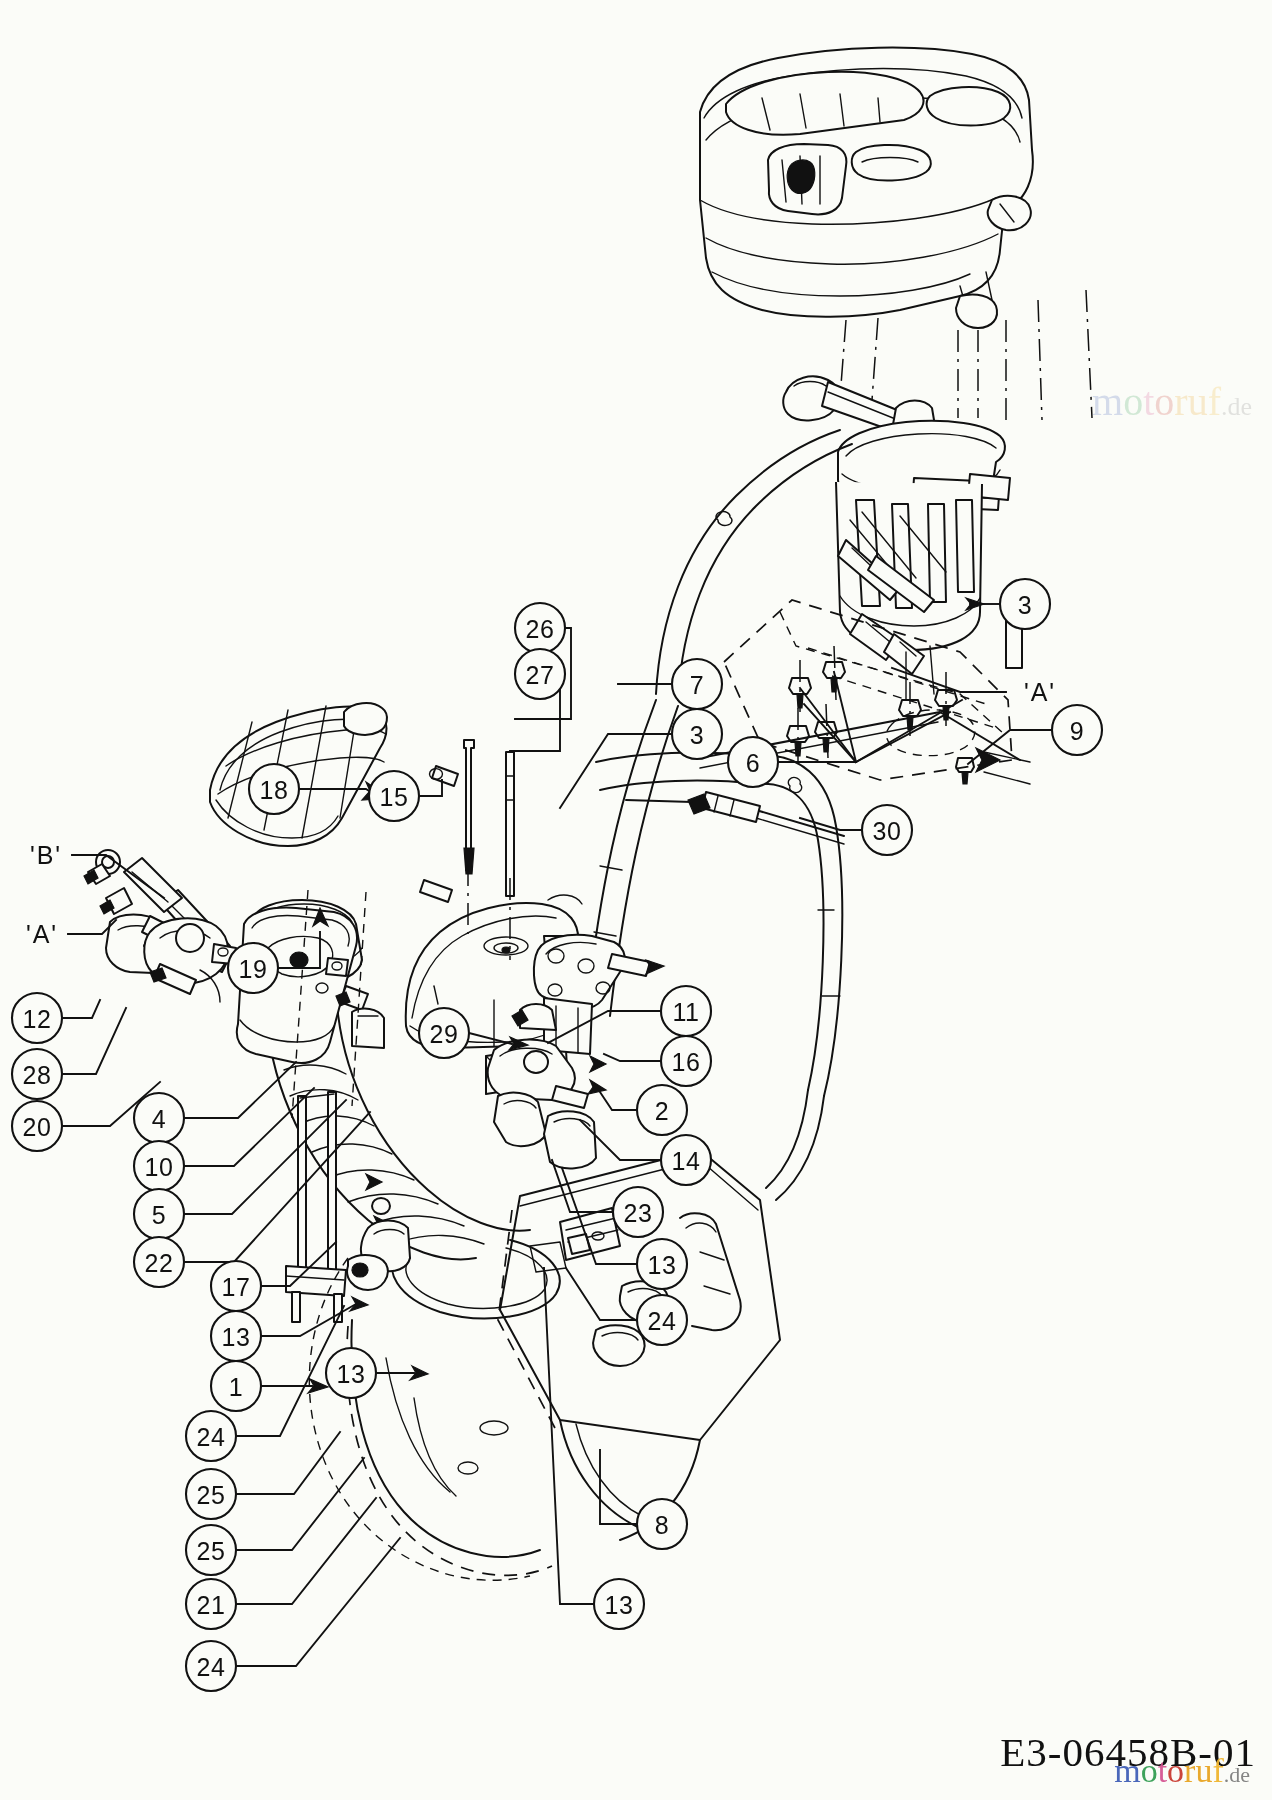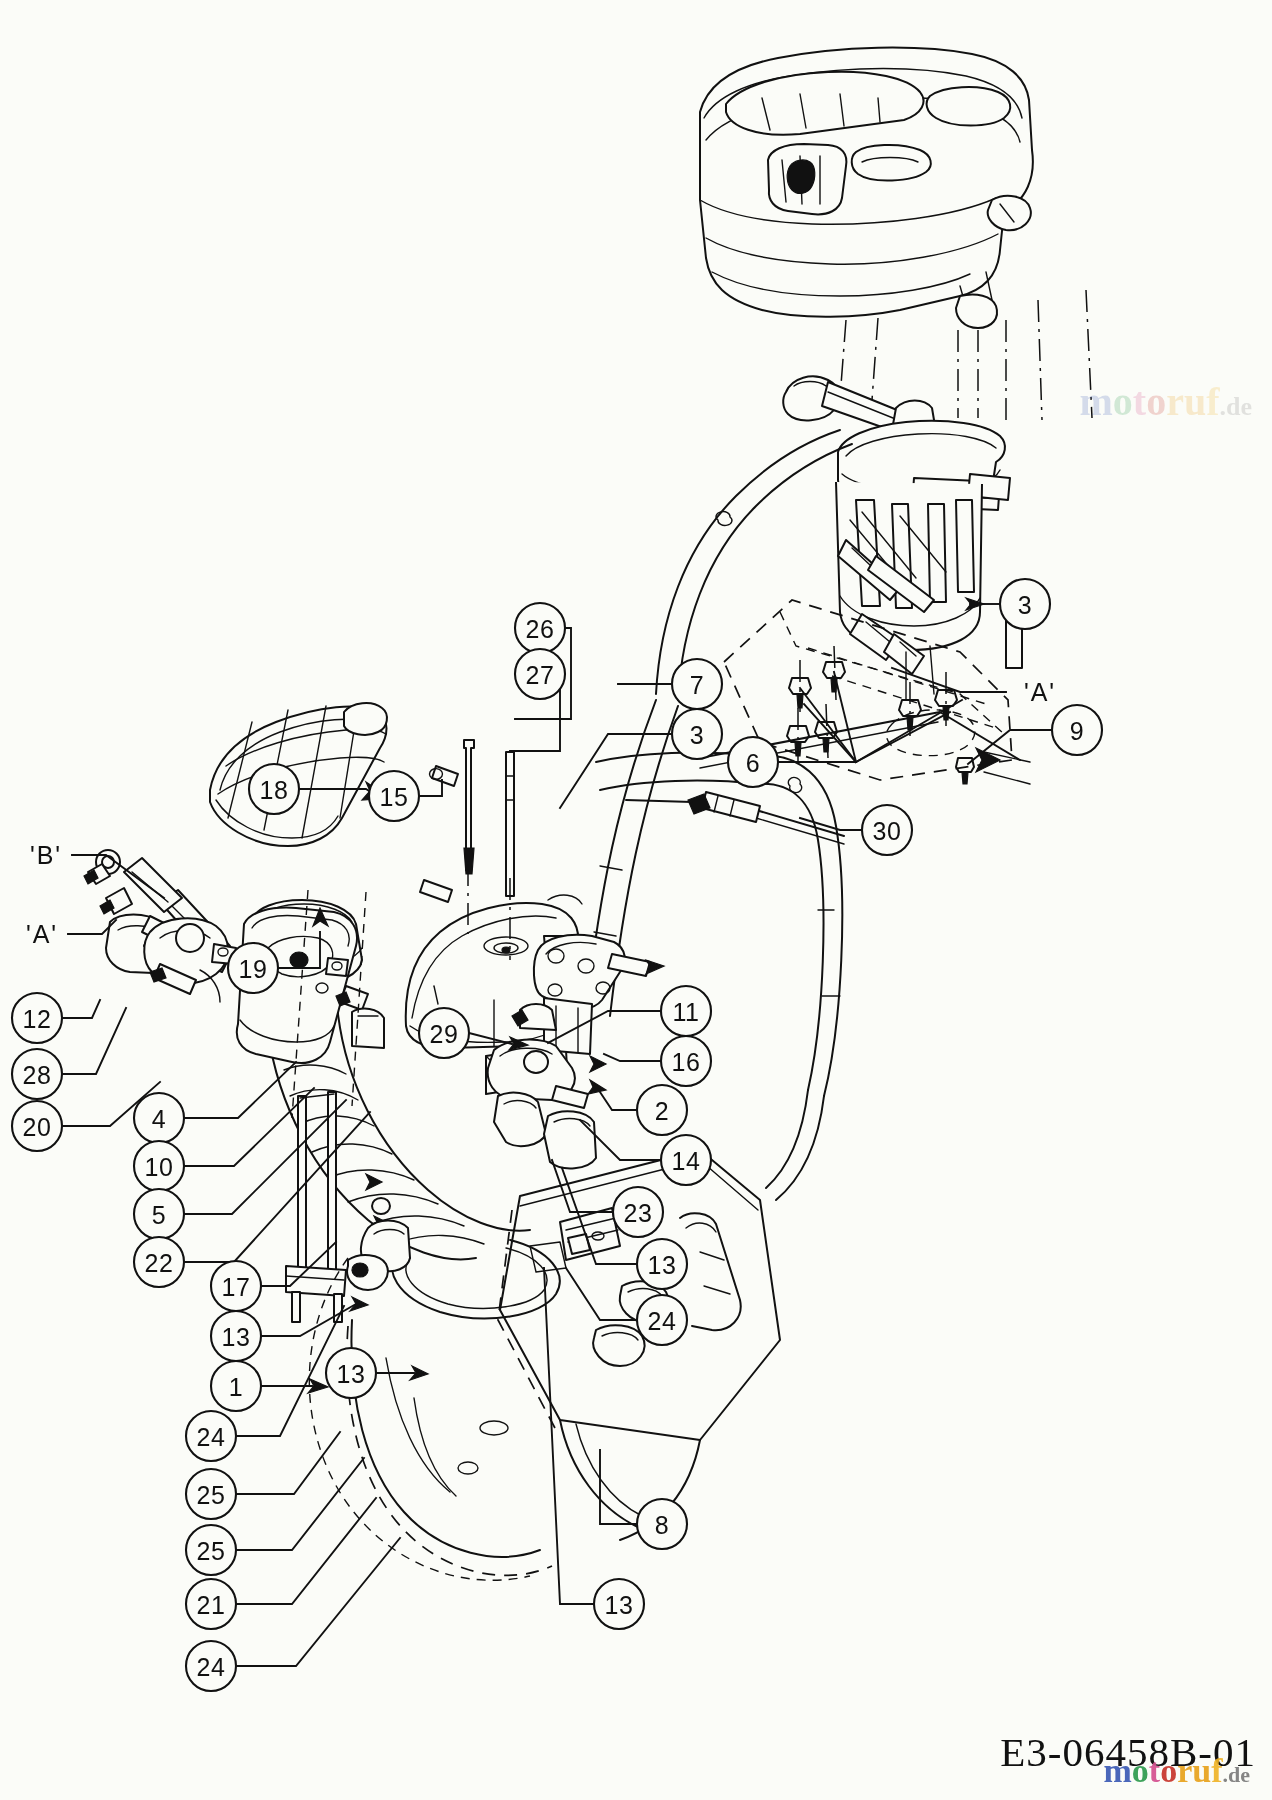--- a/index.html
+++ b/index.html
@@ -44,21 +44,21 @@
     right:16px;bottom:24px;
     font-family:Liberation Serif, serif;
     font-size:41px;
     letter-spacing:1px;
     color:#111;
     white-space:nowrap;
   }
   .wm{
     position:absolute;
     font-family:"Liberation Serif", serif;
-    font-weight:700;
+    font-weight:400;
     white-space:nowrap;
     pointer-events:none;
     user-select:none;
   }
   .wm span{display:inline-block;}
   #wm-small{right:22px;bottom:10px;font-size:34px;opacity:.92;}
   #wm-small .de{font-size:22px;color:#7b7b7b;}
   #wm-big{right:20px;top:378px;font-size:40px;opacity:.20;}
   #wm-big .de{font-size:26px;color:#7b7b7b;}
   .c-m{color:#3b5bb5;} .c-o1{color:#2e9b4e;} .c-t{color:#d4508f;}

